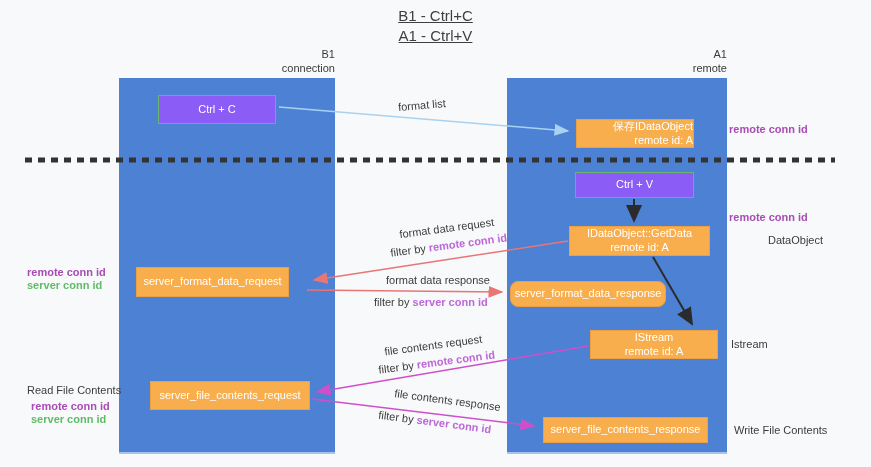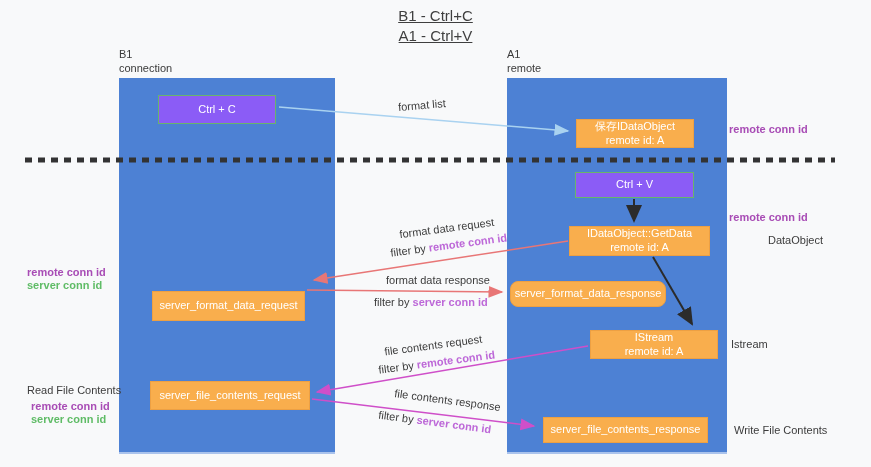--- a/index.html
+++ b/index.html
@@ -11,21 +11,21 @@
     position:absolute;left:0;right:0;top:6px;text-align:center;
     font-size:15px;color:#3f3f3f;line-height:1.35;text-decoration:underline;
   }
   .col{
     position:absolute;top:78px;height:374px;background:#4d81d4;z-index:1;
     border-bottom:2px solid #aac3ec;
   }
   .col-left{left:119px;width:216px;}
   .col-right{left:507px;width:220px;}
   .col-header{
-    position:absolute;top:48px;text-align:left;font-size:11px;color:#3a3a3a;
+    position:absolute;top:48px;text-align:right;font-size:11px;color:#3a3a3a;
     line-height:1.25;z-index:3;
   }
   .col-header.left{left:119px;width:216px;}
   .col-header.right{left:507px;width:220px;}
   svg.overlay{position:absolute;left:0;top:0;z-index:2;}
   .box{
     position:absolute;z-index:3;display:flex;flex-direction:column;
     align-items:center;justify-content:center;text-align:center;
     color:#fff;font-size:11px;line-height:1.25;box-sizing:border-box;
   }
@@ -92,35 +92,35 @@
 
     <line x1="588" y1="346" x2="317" y2="392" stroke="#cf4fc9" stroke-width="1.5" marker-end="url(#m-magenta)"></line>
 
     <line x1="312" y1="399" x2="534" y2="426" stroke="#cf4fc9" stroke-width="1.5" marker-end="url(#m-magenta)"></line>
   </svg>
 
   <div class="box green" style="left:158px;top:95px;width:118px;height:29px;">
     <div>Ctrl + C</div>
   </div>
 
-  <div class="box orange" style="left:576px;top:119px;width:118px;height:29px;">
+  <div class="box orange" style="left:576px;top:119px;width:118px;height:29px;align-items:flex-end;">
     <div>保存IDataObject</div>
     <div>remote id: A</div>
   </div>
 
   <div class="box green" style="left:575px;top:172px;width:119px;height:26px;">
     <div>Ctrl + V</div>
   </div>
 
   <div class="box orange" style="left:569px;top:226px;width:141px;height:30px;">
     <div>IDataObject::GetData</div>
     <div>remote id: A</div>
   </div>
 
-  <div class="box orange" style="left:152px;top:267px;width:153px;height:30px;margin-top:24px;">
+  <div class="box orange" style="left:136px;top:267px;width:153px;height:30px;">
     <div>server_format_data_request</div>
   </div>
 
   <div class="box orange" style="left:510px;top:281px;width:156px;height:26px;border-radius:8px;">
     <div>server_format_data_response</div>
   </div>
 
   <div class="box orange" style="left:590px;top:330px;width:128px;height:29px;">
     <div>IStream</div>
     <div>remote id: A</div>

